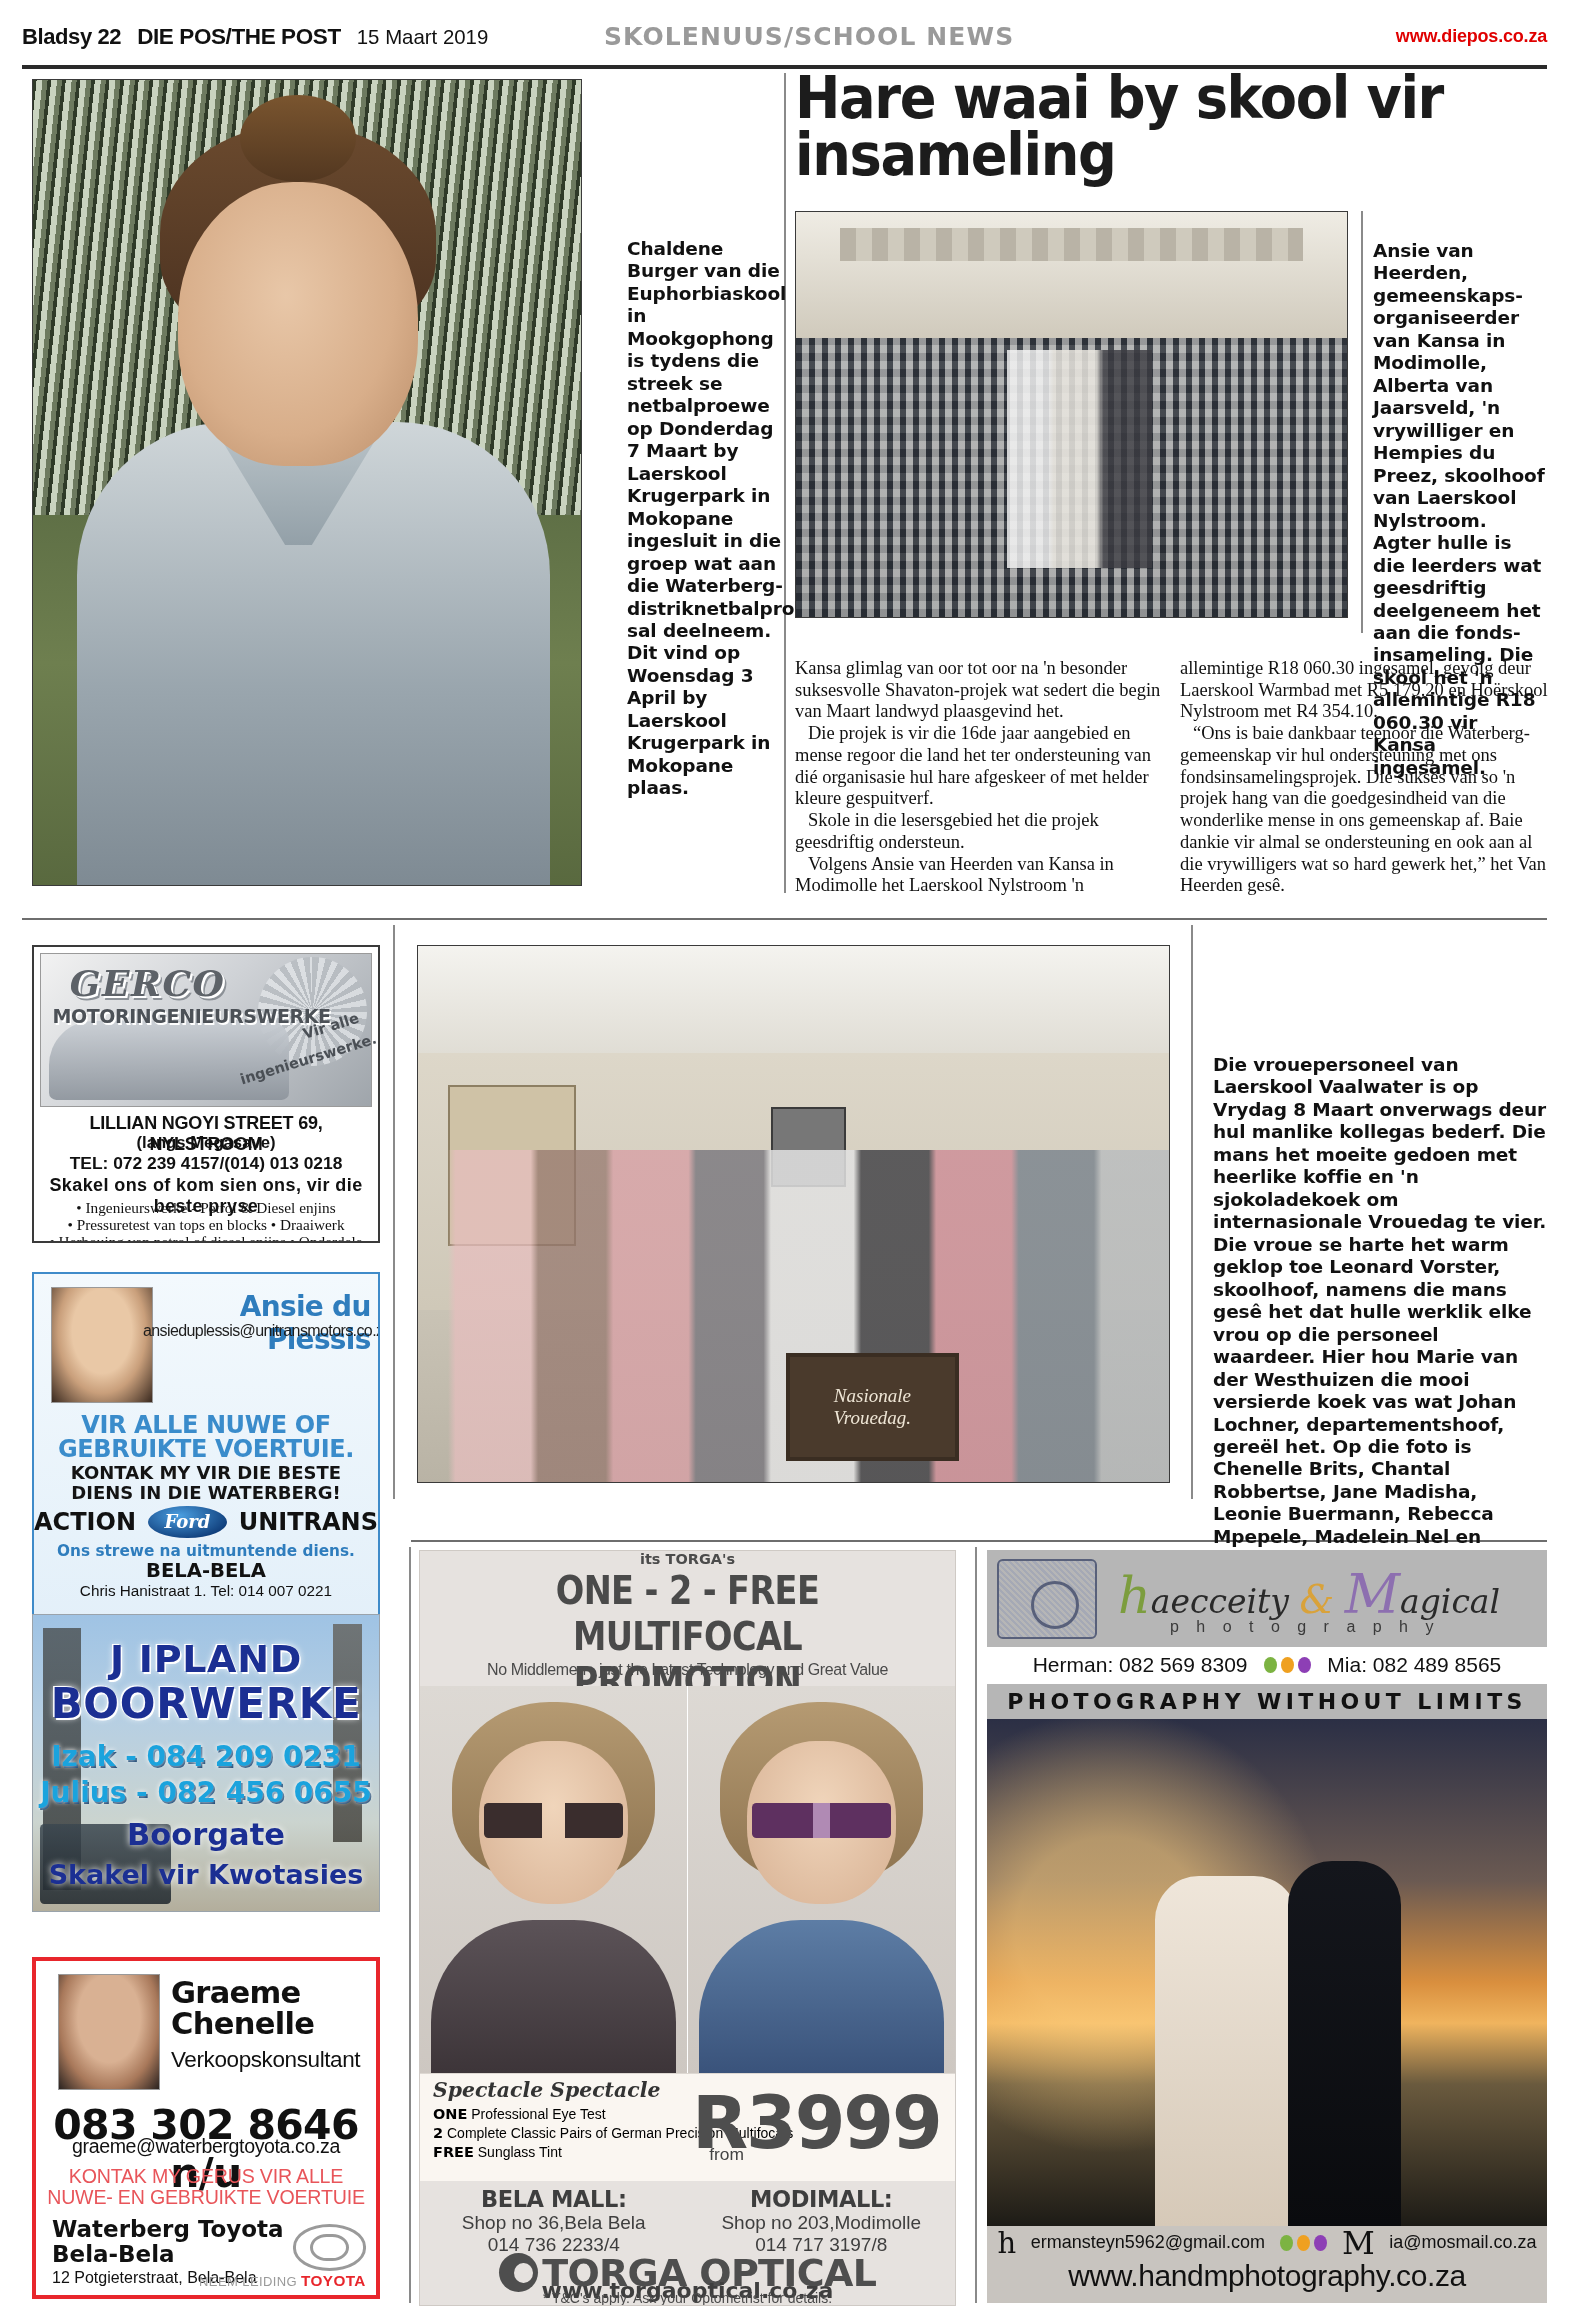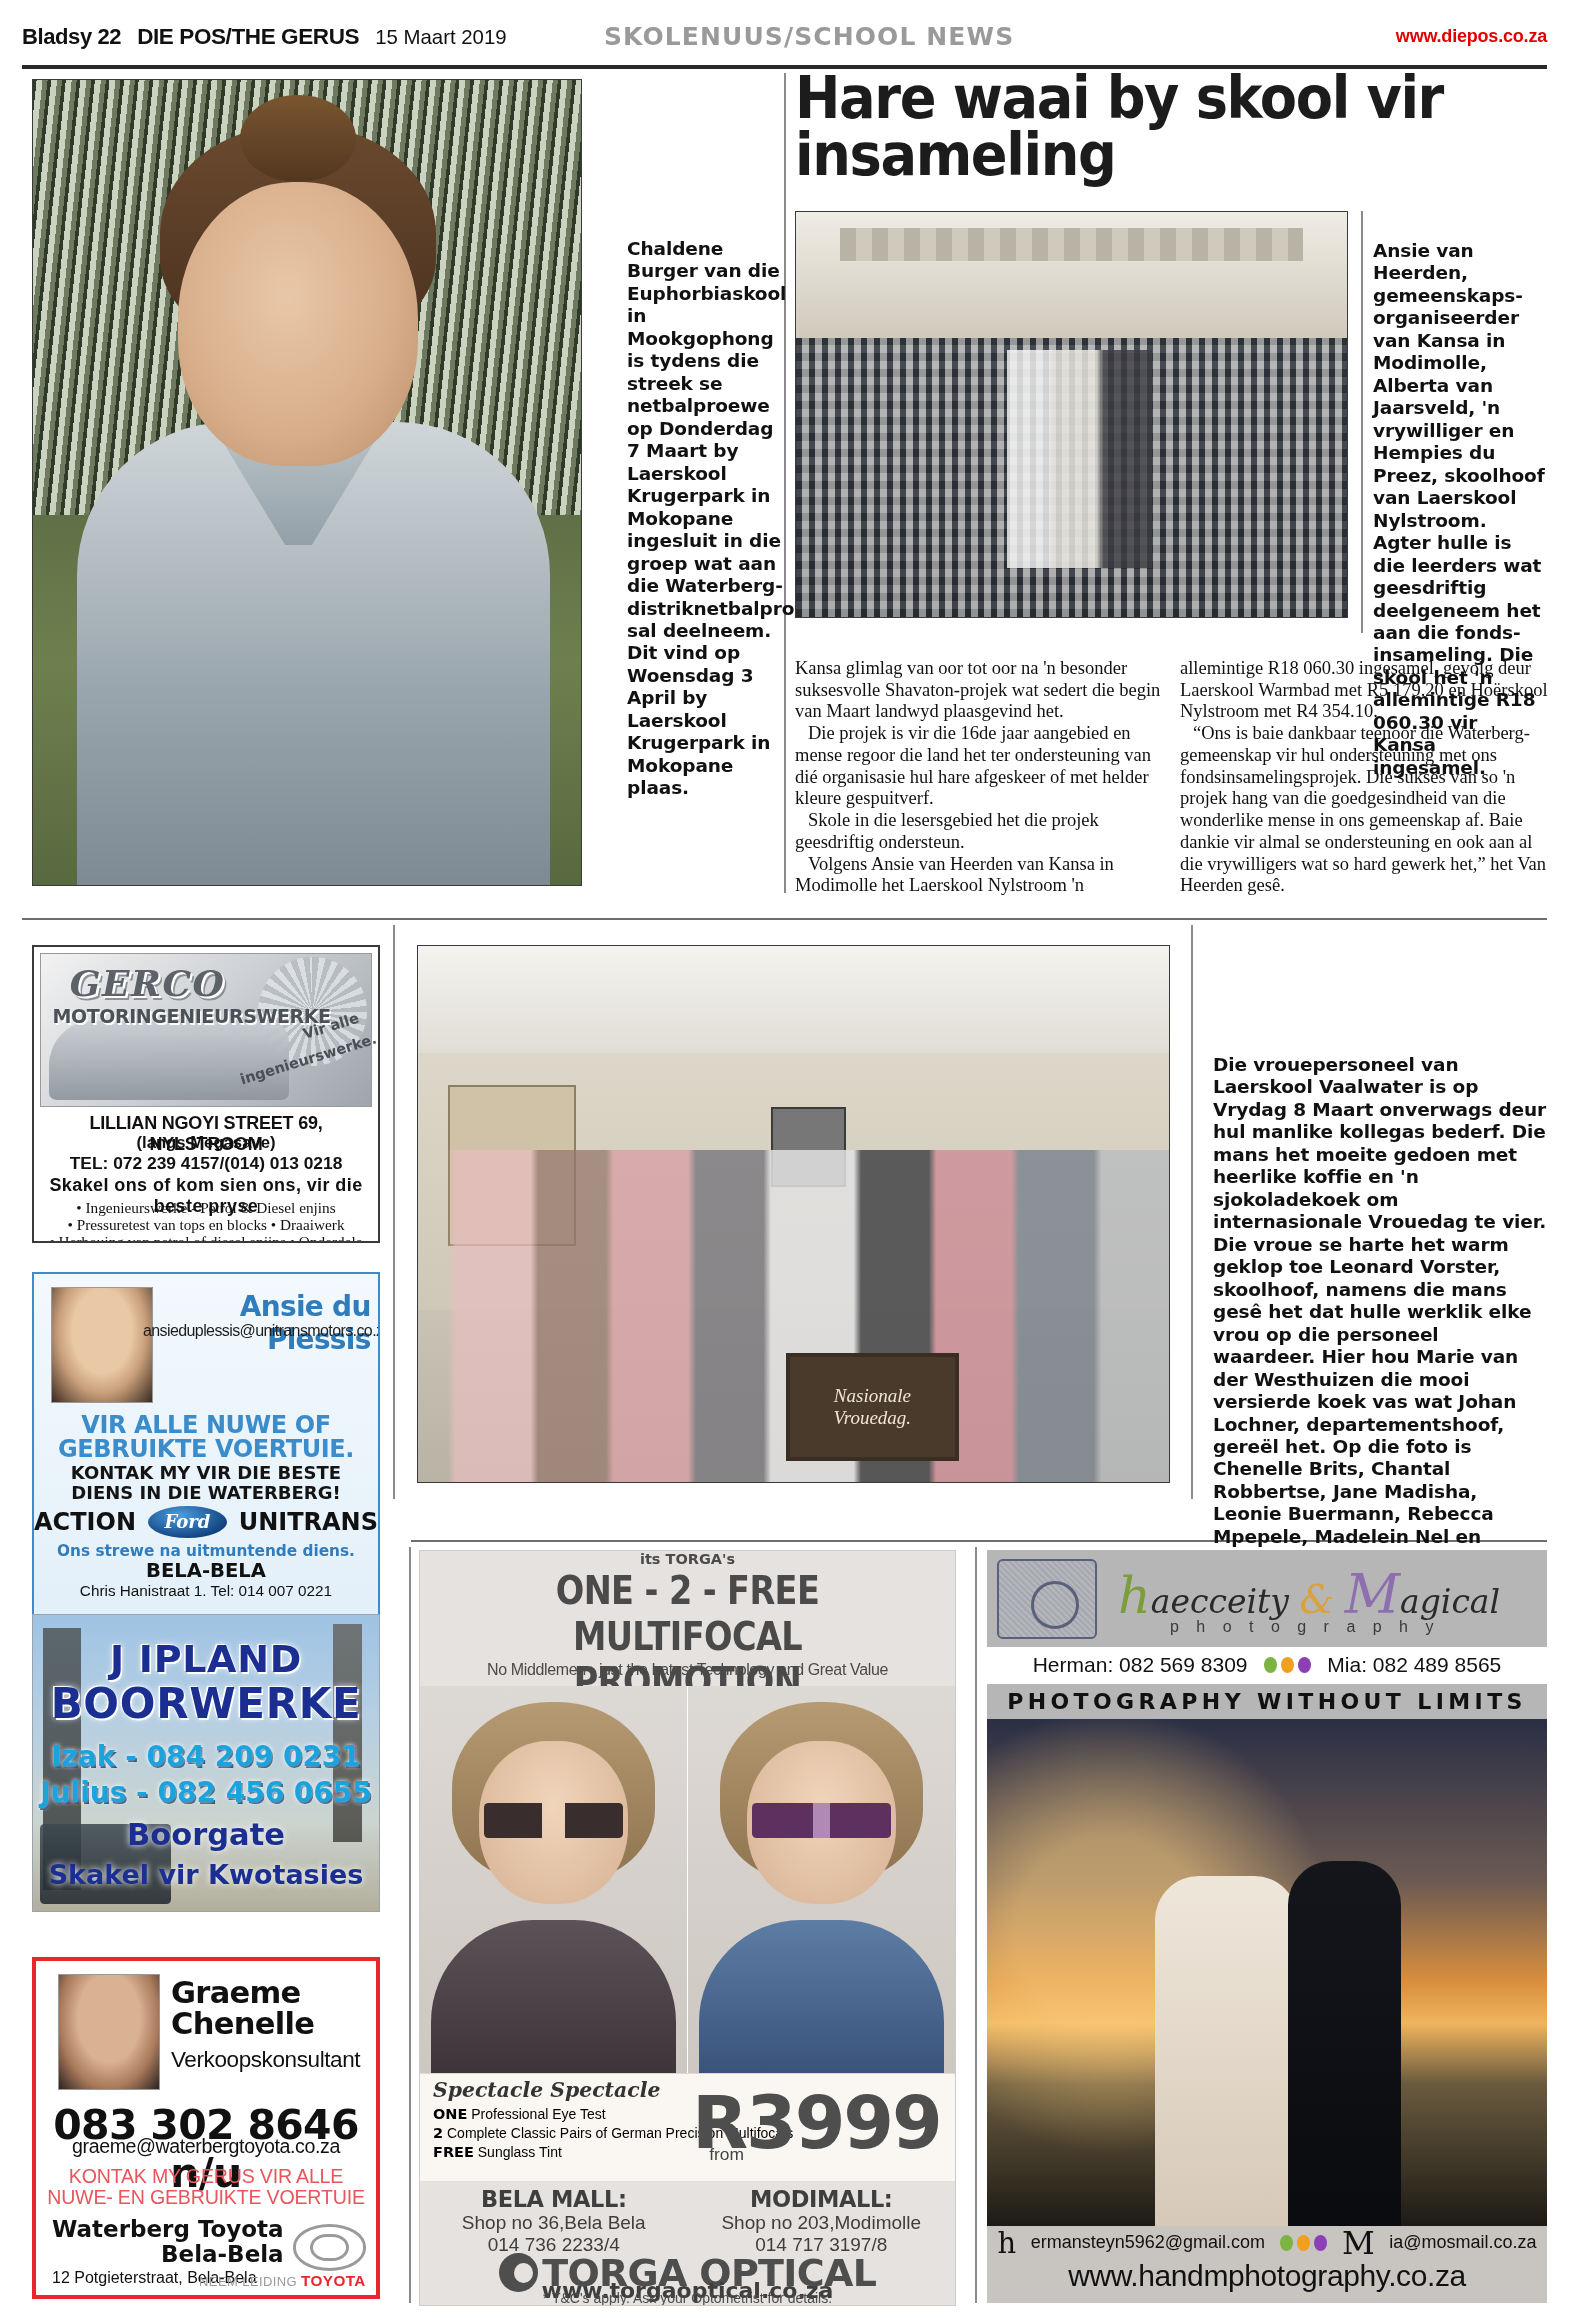--- a/index.html
+++ b/index.html
@@ -393,21 +393,21 @@
   }
   #ad-graeme .gred1, #ad-graeme .gred2 {
     position:absolute; left:0; right:0; text-align:center;
     font-size:19.6px; color:#e8555a; letter-spacing:-0.2px;
   }
   #ad-graeme .gred1 { top:204px; }
   #ad-graeme .gred2 { top:225px; }
   #ad-graeme .gdealer {
     position:absolute; left:16px; top:256px;
     font-family:"DejaVu Sans",sans-serif; font-weight:bold;
-    font-size:23px; color:#111; line-height:1.1;text-align:right;
+    font-size:23px; color:#111; line-height:1.1;
   }
   #ad-graeme .gaddr {
     position:absolute; left:16px; top:308px;
     font-size:16px; color:#111;
   }
   #ad-graeme .tlogo {
     position:absolute; right:10.2px; top:263px; width:73px; height:47px;
     border-radius:50%/48%;
     border:3.6px solid #9a9a9a;
     display:flex; align-items:center; justify-content:center;
@@ -615,21 +615,21 @@
   #ad-hm .script-m {
     font-family:"DejaVu Serif",serif; font-size:32px; color:#111; line-height:0.7;
   }
 </style>
 </head>
 <body>
 
 <div class="masthead">
   <div class="mh-left">
     <span class="mh-page">Bladsy 22</span>
-    <span class="mh-paper">DIE POS/THE GERUS</span>
+    <span class="mh-paper">DIE POS/THE POST</span>
     <span class="mh-date">15 Maart 2019</span>
   </div>
   <div class="mh-center">SKOLENUUS/SCHOOL NEWS</div>
   <div class="mh-right">www.diepos.co.za</div>
 </div>
 <div class="mh-rule"></div>
 
 <div class="photo" id="photo-girl">
   <div class="ph-inner">
     <div class="grass"></div>

